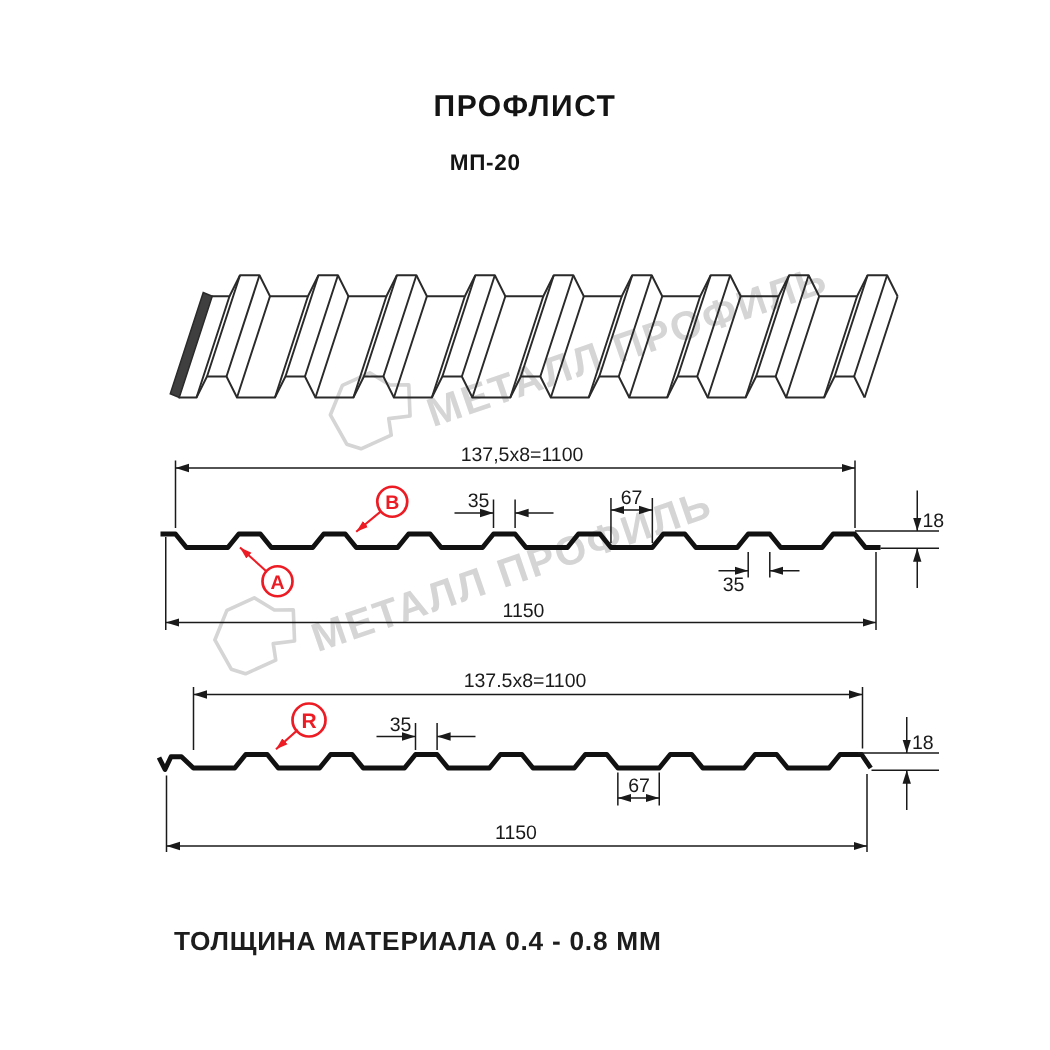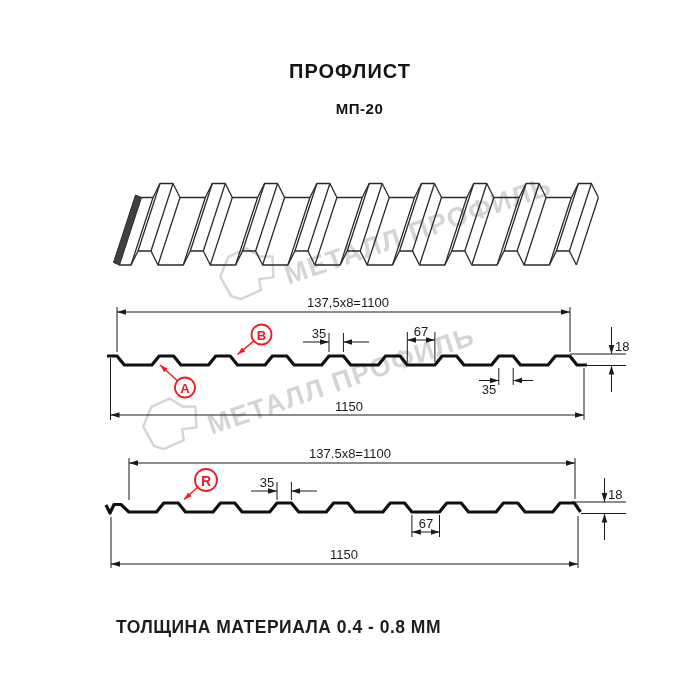--- a/index.html
+++ b/index.html
@@ -6,21 +6,21 @@
     --accent-red:#ed1c24;
     --line-color:#1a1a1a;
     --watermark-gray:#d5d5d5;
   }
   html,body{margin:0;padding:0;background:#fff;}
   .page{position:relative;width:700px;height:700px;background:#fff;overflow:hidden;
         font-family:"Liberation Sans",sans-serif;}
   .title{position:absolute;top:60px;left:0;width:700px;text-align:center;margin:0;
          font-size:20px;font-weight:800;letter-spacing:1px;color:#141414;}
   .subtitle{position:absolute;top:100px;left:0;width:647px;text-align:center;
-         font-size:15px;font-weight:700;letter-spacing:.5px;color:#141414;padding-left:36px;}
+         font-size:15px;font-weight:700;letter-spacing:.5px;color:#141414;}
   .footer-note{position:absolute;top:617px;left:0;width:557px;text-align:center;
          font-size:17.5px;font-weight:600;letter-spacing:.5px;color:#1d1d1d;}
   svg.drawing{position:absolute;left:0;top:0;width:700px;height:700px;}
   .sheet{fill:none;stroke:#2a2a2a;stroke-width:1.3;stroke-linejoin:round;}
   .sheet-edge{fill:#3f3f3f;stroke:#2a2a2a;stroke-width:1;}
   .profile{fill:none;stroke:#111;stroke-width:3.2;stroke-linejoin:round;stroke-linecap:butt;}
   .dim{stroke:var(--line-color);stroke-width:1;fill:none;}
   .dimtext{font-size:13px;fill:var(--line-color);}
   .redline{stroke:var(--accent-red);stroke-width:1.4;fill:none;}
   .redcircle{stroke:var(--accent-red);stroke-width:1.8;fill:none;}

